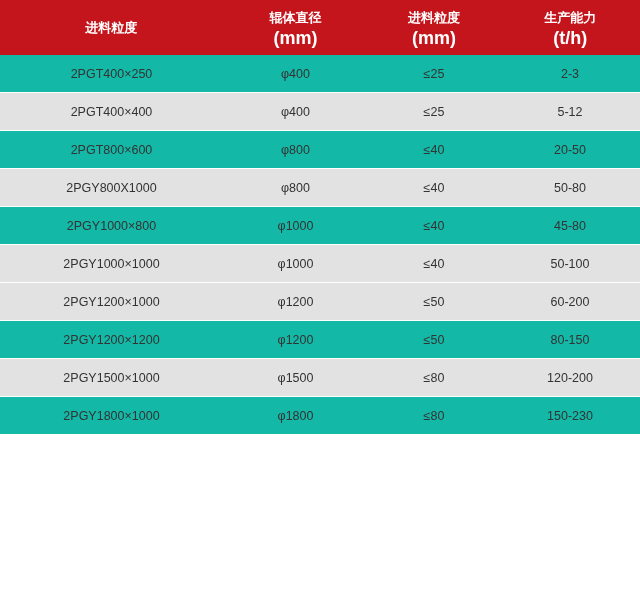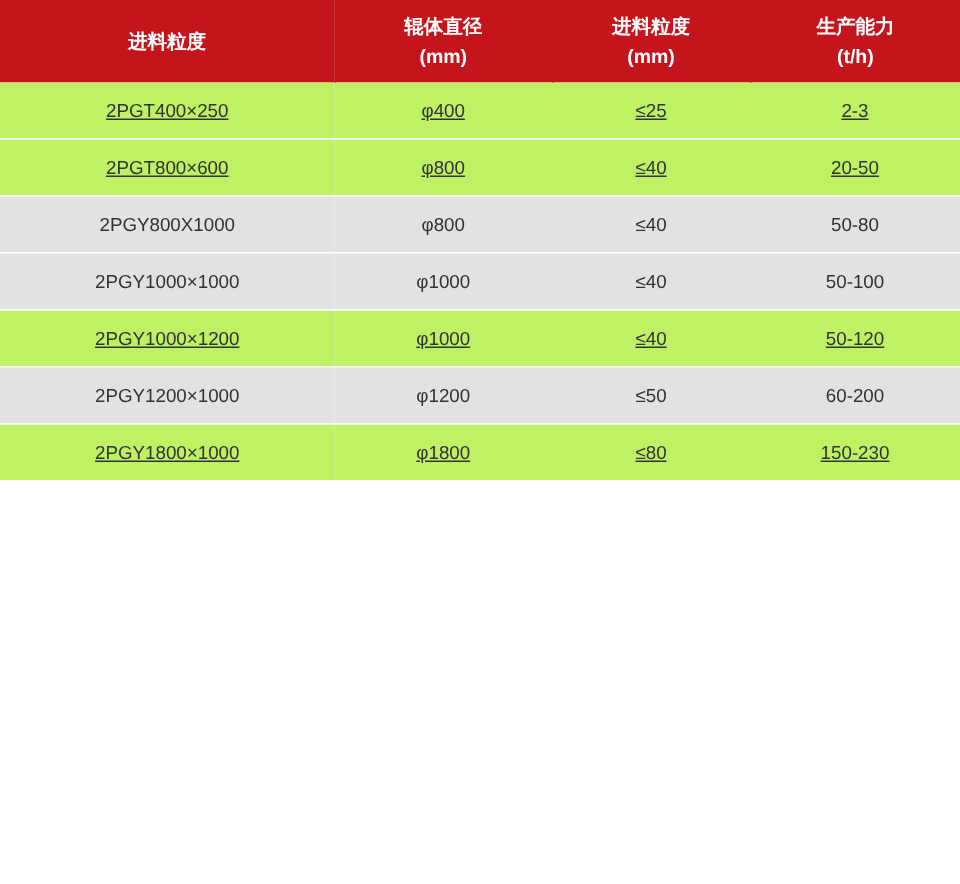--- a/index.html
+++ b/index.html
@@ -32,36 +32,35 @@
     height: 55px;
     padding: 0 4px;
     text-align: center;
     vertical-align: middle;
     border-right: 1px solid #c5151c;
   }
   thead th:last-child { border-right: none; }
   thead th .unit {
     display: block;
     font-weight: bold;
-    font-size: 13px;
+    font-size: 18px;
   }
 
   tbody td {
     height: 37px;
     font-size: 12.5px;
     text-align: center;
     vertical-align: middle;
     color: #333333;
     border-bottom: 1px solid #ffffff;
     padding: 0 4px;
     white-space: nowrap;
   }
   tbody tr.odd td {
-    background: #bef264;
-    text-decoration: underline;
+    background: #14b8a6;
   }
   tbody tr.even td {
     background: #e2e2e2;
   }
   tbody tr:last-child td {
     border-bottom: none;
   }
 </style>
 </head>
 <body>
@@ -93,49 +92,67 @@
       </th>
     </tr>
   </thead>
   <tbody>
     <tr class="odd">
       <td>2PGT400×250</td>
       <td>φ400</td>
       <td>≤25</td>
       <td>2-3</td>
     </tr>
+    <tr class="even">
+      <td>2PGT400×400</td>
+      <td>φ400</td>
+      <td>≤25</td>
+      <td>5-12</td>
+    </tr>
     <tr class="odd">
       <td>2PGT800×600</td>
       <td>φ800</td>
       <td>≤40</td>
       <td>20-50</td>
     </tr>
     <tr class="even">
       <td>2PGY800X1000</td>
       <td>φ800</td>
       <td>≤40</td>
       <td>50-80</td>
     </tr>
+    <tr class="odd">
+      <td>2PGY1000×800</td>
+      <td>φ1000</td>
+      <td>≤40</td>
+      <td>45-80</td>
+    </tr>
     <tr class="even">
       <td>2PGY1000×1000</td>
       <td>φ1000</td>
       <td>≤40</td>
       <td>50-100</td>
     </tr>
-    <tr class="odd">
-      <td>2PGY1000×1200</td>
-      <td>φ1000</td>
-      <td>≤40</td>
-      <td>50-120</td>
-    </tr>
     <tr class="even">
       <td>2PGY1200×1000</td>
       <td>φ1200</td>
       <td>≤50</td>
       <td>60-200</td>
+    </tr>
+    <tr class="odd">
+      <td>2PGY1200×1200</td>
+      <td>φ1200</td>
+      <td>≤50</td>
+      <td>80-150</td>
+    </tr>
+    <tr class="even">
+      <td>2PGY1500×1000</td>
+      <td>φ1500</td>
+      <td>≤80</td>
+      <td>120-200</td>
     </tr>
     <tr class="odd">
       <td>2PGY1800×1000</td>
       <td>φ1800</td>
       <td>≤80</td>
       <td>150-230</td>
     </tr>
   </tbody>
 </table>
 

